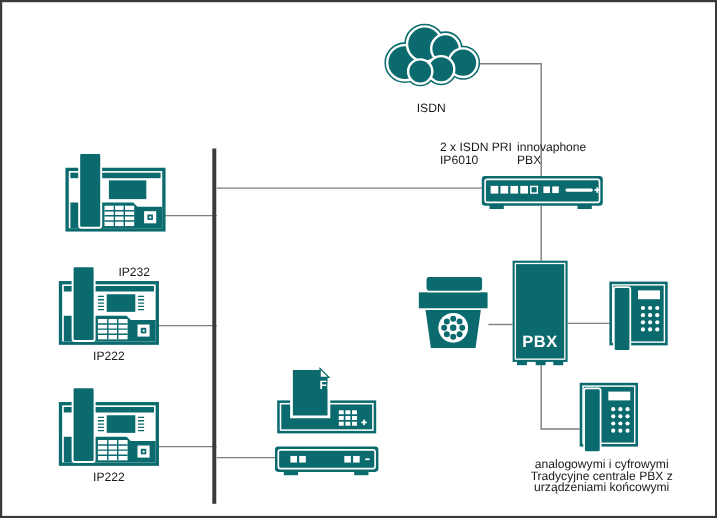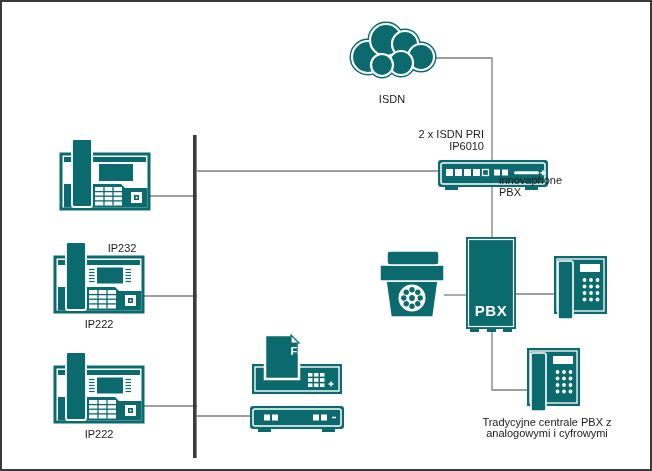--- a/index.html
+++ b/index.html
@@ -5,21 +5,21 @@
   html,body { margin:0; padding:0; background:#e8e8e8; font-family:"Liberation Sans", sans-serif; }
   .canvas {
     position:relative; width:652px; height:471px; background:#ffffff;
     border:2px solid #3a3a3a; box-sizing:border-box; overflow:hidden;
   }
   .layer { position:absolute; left:0; top:0; }
   .lbl {
     position:absolute; color:#1a1a1a; font-size:11px; line-height:12px;
     text-align:center; white-space:nowrap;
   }
-  .lbl.right { text-align:right; }
+  .lbl.right { text-align:left; }
   .lbl.left { text-align:left; }
   .lbl.white { color:#ffffff; font-weight:bold; }
   .pbx-text { font-size:15px; letter-spacing:0.5px; }
   .caption { font-size:11px; line-height:10.5px; white-space:normal; }
 </style>
 </head>
 <body>
 
 <div class="canvas">
 
@@ -222,35 +222,36 @@
     </g>
   </svg>
 
   <div class="lbl" style="left:360px; top:91px; width:60px;">ISDN</div>
 
   <div class="lbl right" style="left:398px; top:126px; width:84px;">
     <div>2 x ISDN PRI</div>
     <div>IP6010</div>
   </div>
 
-  <div class="lbl left" style="left:497px; top:126px; width:90px;margin-top:46px;">
+  <div class="lbl left" style="left:468px; top:126px; width:90px;">
     <div>innovaphone</div>
     <div>PBX</div>
   </div>
 
   <div class="lbl white pbx-text" style="left:464px; top:303px; width:50px;">PBX</div>
 
   <div class="lbl white" style="left:262px; top:343px; width:30px;margin-left:21px;">Fax</div>
 
   <div class="lbl" style="left:74px; top:214px; width:92px;margin-top:26px;">IP232</div>
 
   <div class="lbl" style="left:51px; top:316px; width:92px;">IP222</div>
 
   <div class="lbl" style="left:51px; top:426px; width:92px;">IP222</div>
 
   <div class="lbl" style="left:248px; top:431px; width:94px;margin-top:38px;">IP22</div>
 
   <div class="lbl caption" style="left:454px; top:415px; width:182px;">
+    <div>analogowymi i cyfrowymi</div>
     <div>Tradycyjne centrale PBX z</div>
-    <div>analogowymi i cyfrowymi</div>
+    <div>urządzeniami końcowymi</div>
   </div>
 
 </div>
 
 </body></html>

